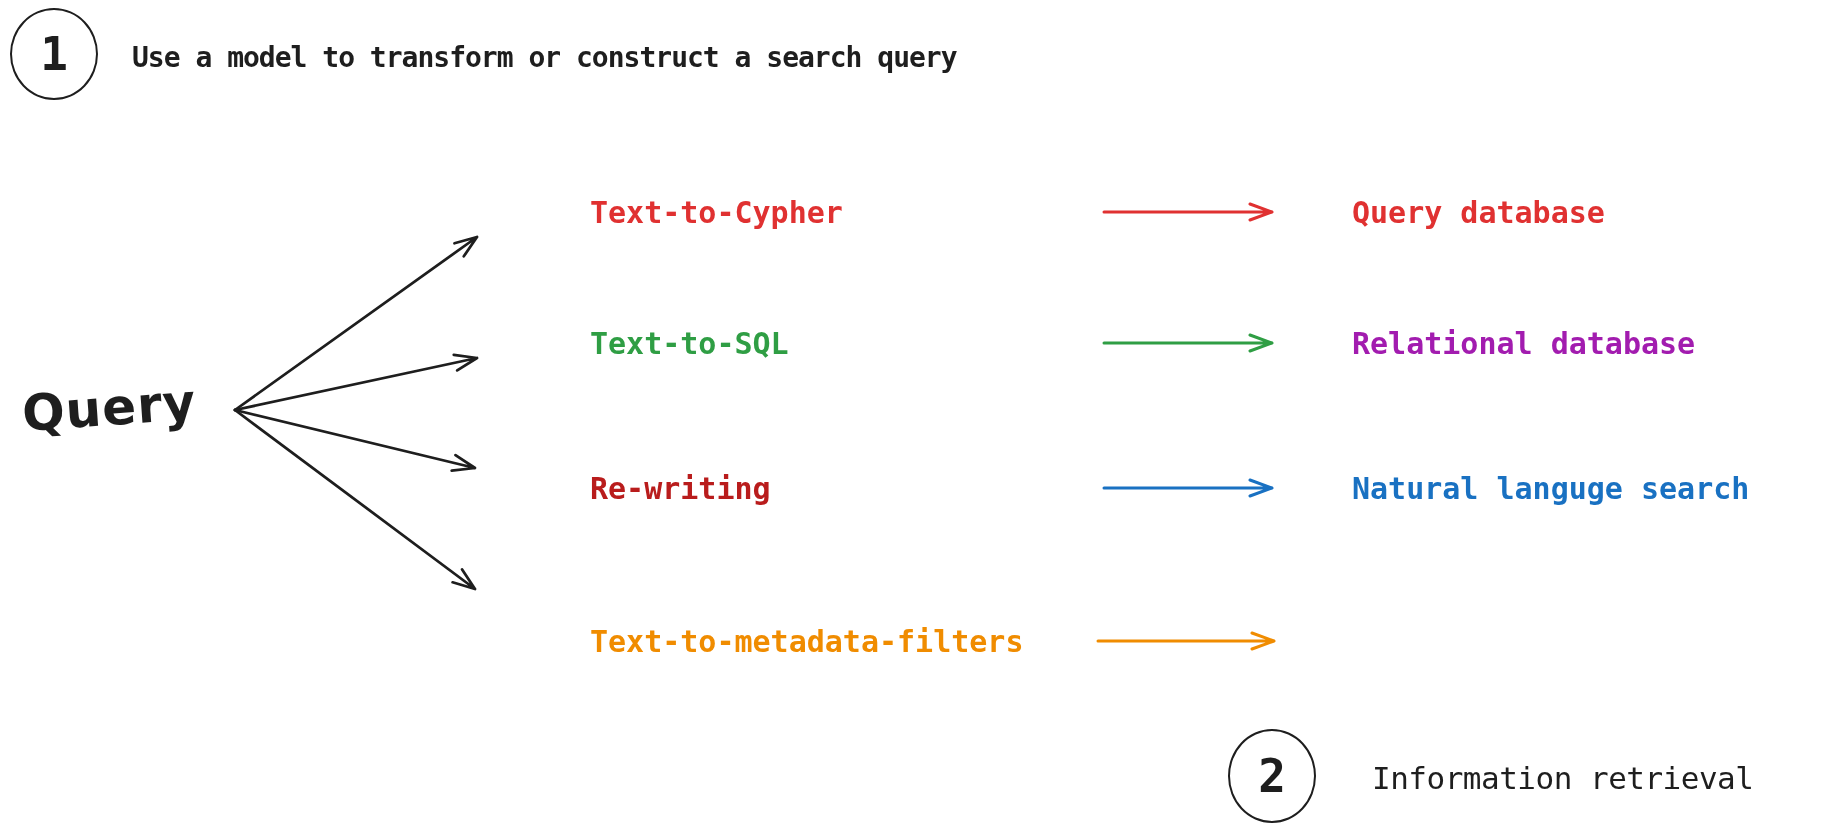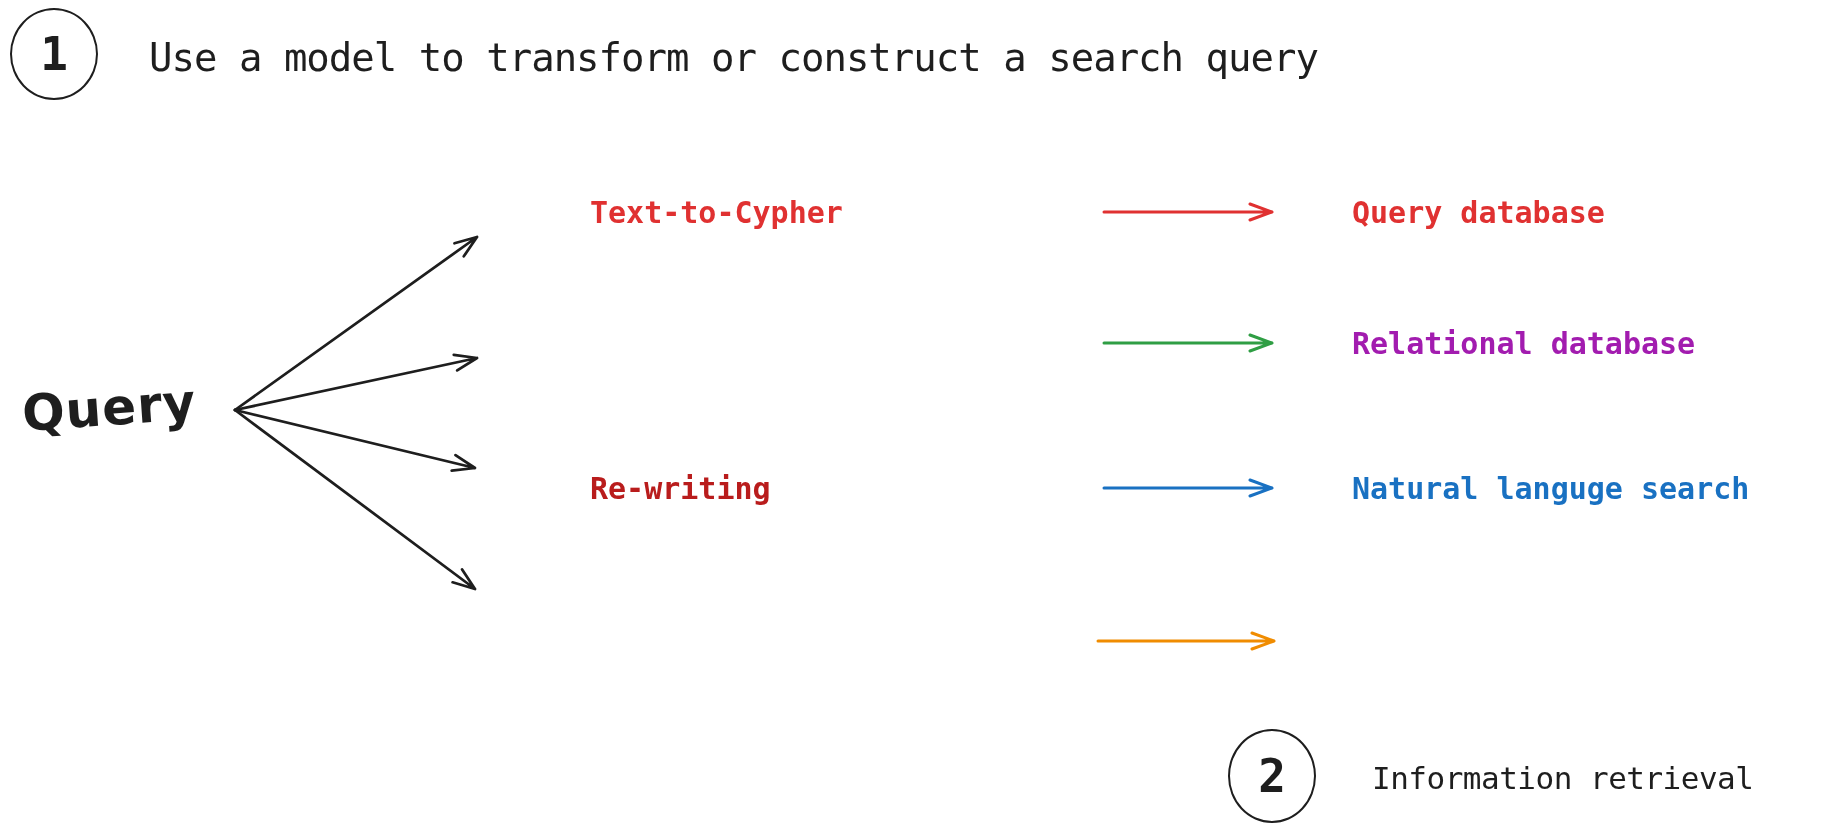--- a/index.html
+++ b/index.html
@@ -34,24 +34,24 @@
     justify-content: center;
     font-weight: bold;
     font-size: 46px;
     box-sizing: border-box;
     background: #ffffff;
   }
   .badge-1 { left: 10px;   top: 8px;   width: 88px; height: 92px; }
   .badge-2 { left: 1228px; top: 729px; width: 88px; height: 94px; }
   .heading {
     position: absolute;
-    left: 149px; top: 57px;
+    left: 132px; top: 57px;
     transform: translateY(-50%);
-    font-size: 39px;
-    font-weight: normal;
+    font-size: 28px;
+    font-weight: bold;
     white-space: nowrap;
     letter-spacing: -1px;
   }
   .step2-label {
     position: absolute;
     left: 1372px; top: 778px;
     transform: translateY(-50%);
     font-size: 31px;
     font-weight: normal;
     white-space: nowrap;
@@ -98,21 +98,23 @@
   </svg>
 
   <div class="badge badge-1">
     <span>1</span>
   </div>
   <div class="heading">Use a model to transform or construct a search query</div>
 
   <div class="query-label">Query</div>
 
   <div class="row-label method-label row-1" style="color: rgb(224, 49, 49);">Text-to-Cypher</div>
+  <div class="row-label method-label row-2" style="color: rgb(47, 158, 68);">Text-to-SQL</div>
   <div class="row-label method-label row-3" style="color: #b91c1c;">Re-writing</div>
+  <div class="row-label method-label row-4" style="color: rgb(240, 140, 0);">Text-to-metadata-filters</div>
 
   <div class="row-label dest-label row-1" style="color: rgb(224, 49, 49);">Query database</div>
   <div class="row-label dest-label row-2" style="color: #a21caf;">Relational database</div>
   <div class="row-label dest-label row-3" style="color: rgb(25, 113, 194);">Natural languge search</div>
 
   <div class="badge badge-2">
     <span>2</span>
   </div>
   <div class="step2-label">Information retrieval</div>
 

